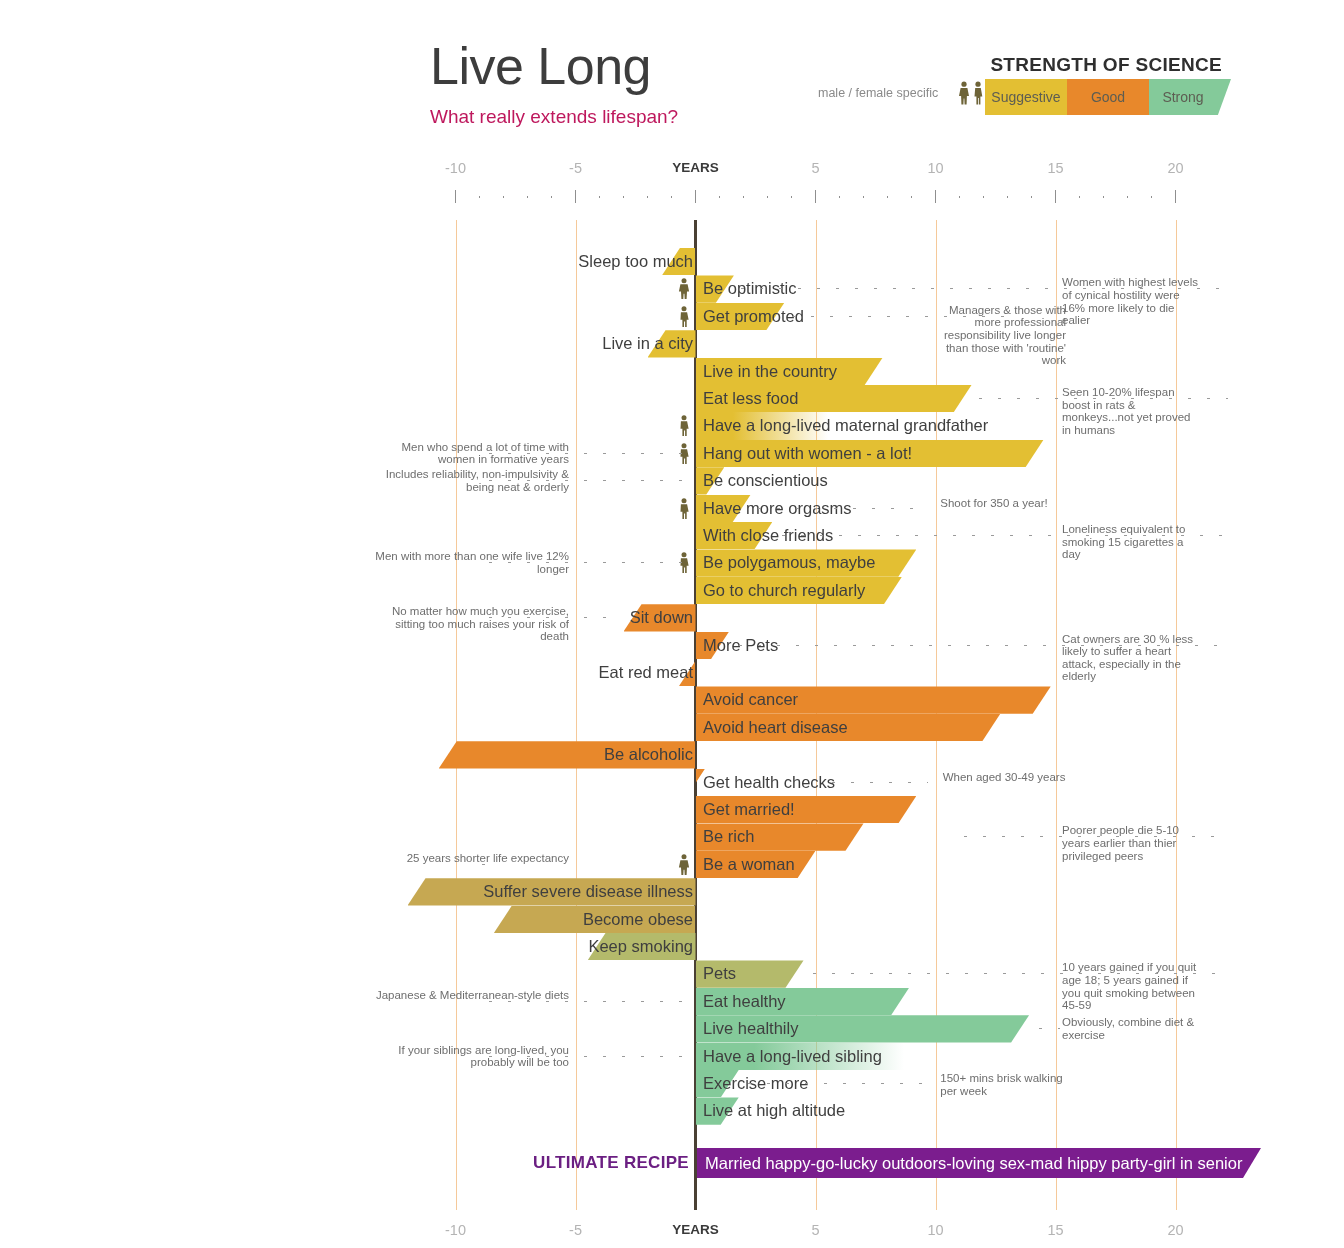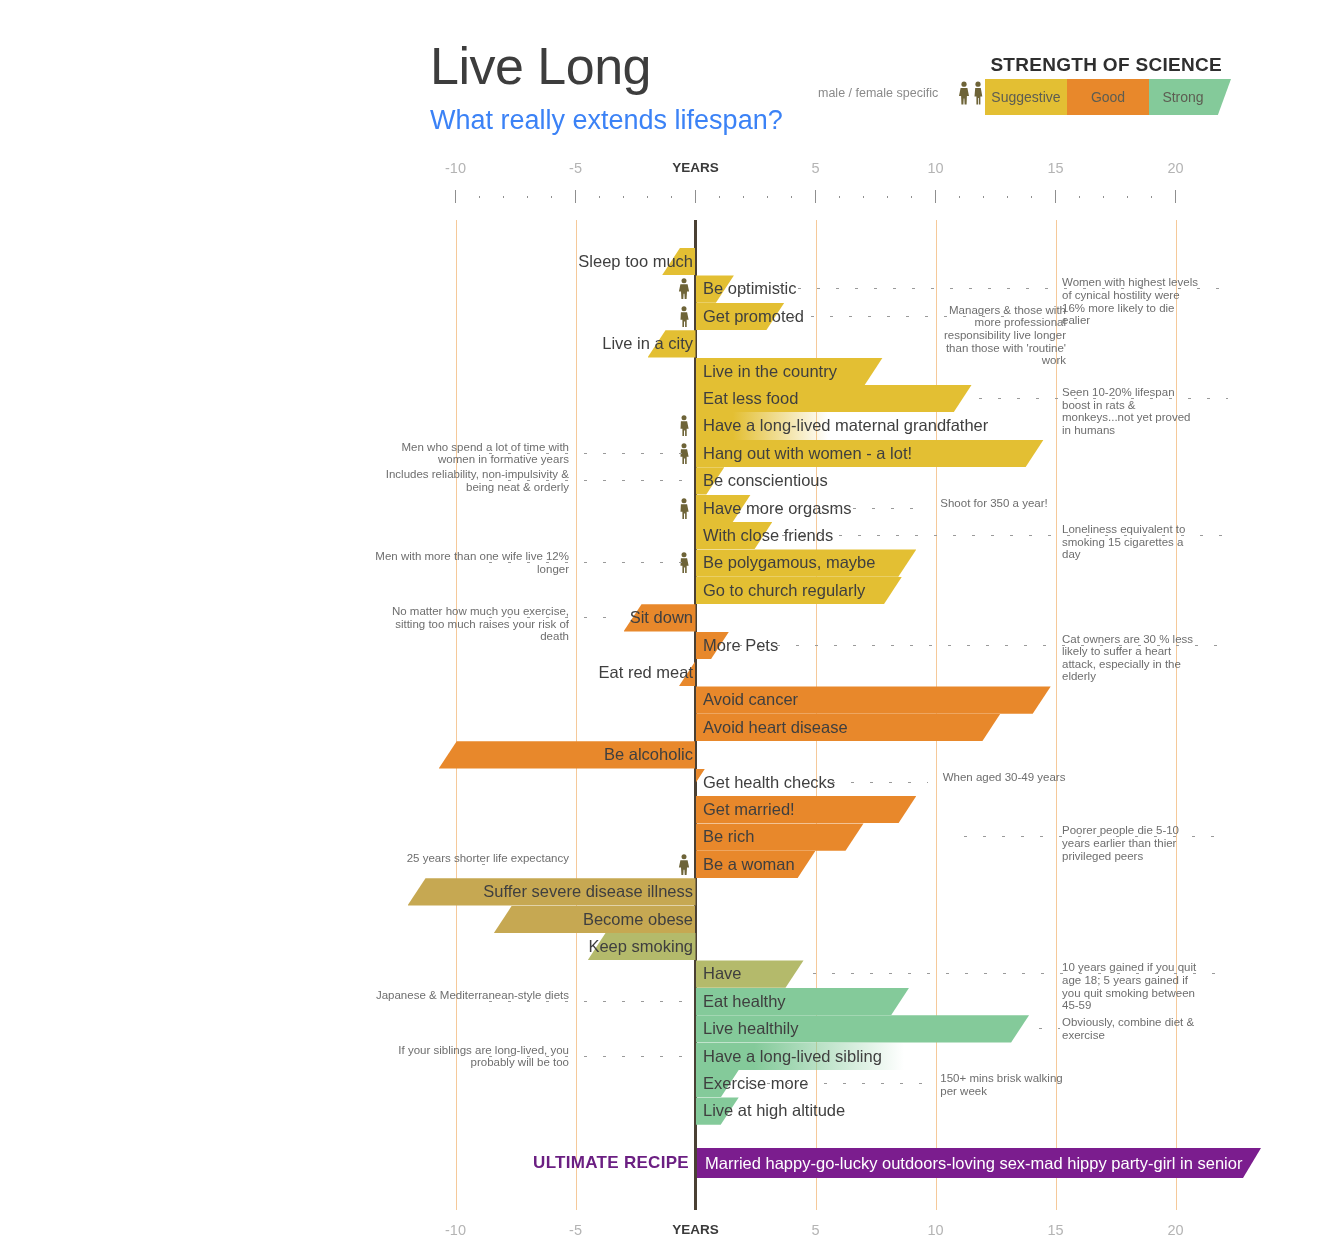--- a/index.html
+++ b/index.html
@@ -11,21 +11,21 @@
   .root{position:absolute;inset:0;padding-left:40px;}
 
   
   .title{
     position:absolute;left:430px;top:40px;
     font-size:52px;font-weight:400;color:#3d3d3d;letter-spacing:-0.5px;
     line-height:1;
   }
   .subtitle{
     position:absolute;left:430px;top:107px;
-    font-size:27px;font-weight:400;color:#3b82f6;line-height:1;
+    font-size:19px;font-weight:400;color:#be185d;line-height:1;
   }
   .sos-title{
     position:absolute;right:122px;top:54px;
     font-size:19px;font-weight:bold;color:#2f2f2f;letter-spacing:0.3px;
     white-space:nowrap;
   }
   .mf-label{
     position:absolute;left:818px;top:86px;
     font-size:12.5px;color:#8a8a8a;white-space:nowrap;
   }
@@ -356,21 +356,21 @@
       <div class="row" style="top: 685.6px;">
         <div class="bar neg" style="left: 493.9px; width: 201.6px; background: rgb(198, 168, 82);"></div>
         <div class="rlabel outside">Become obese</div>
       </div>
       <div class="row" style="top: 713px;">
         <div class="bar neg" style="left: 587.5px; width: 108px; background: rgb(180, 186, 107);"></div>
         <div class="rlabel outside">Keep smoking</div>
       </div>
       <div class="row" style="top: 740.4px;">
         <div class="bar pos" style="left: 695.5px; width: 108px; background: rgb(180, 186, 107);"></div>
-        <div class="rlabel inside">Have</div>
+        <div class="rlabel inside">Pets</div>
         <div class="note-r" style="top: 1px;">10 years gained if you quit age 18; 5 years gained if you quit smoking between 45-59</div>
         <div class="dots" style="left: 813.1px; width: 415.2px;"></div>
       </div>
       <div class="row" style="top: 767.8px;">
         <div class="bar pos" style="left: 695.5px; width: 213.6px; background: rgb(132, 202, 154);"></div>
         <div class="rlabel inside">Eat healthy</div>
         <div class="note-l" style="top: 1px;">Japanese &amp; Mediterranean-style diets</div>
         <div class="dots" style="left: 489.1px; width: 201.6px;"></div>
       </div>
       <div class="row" style="top: 795.2px;">

